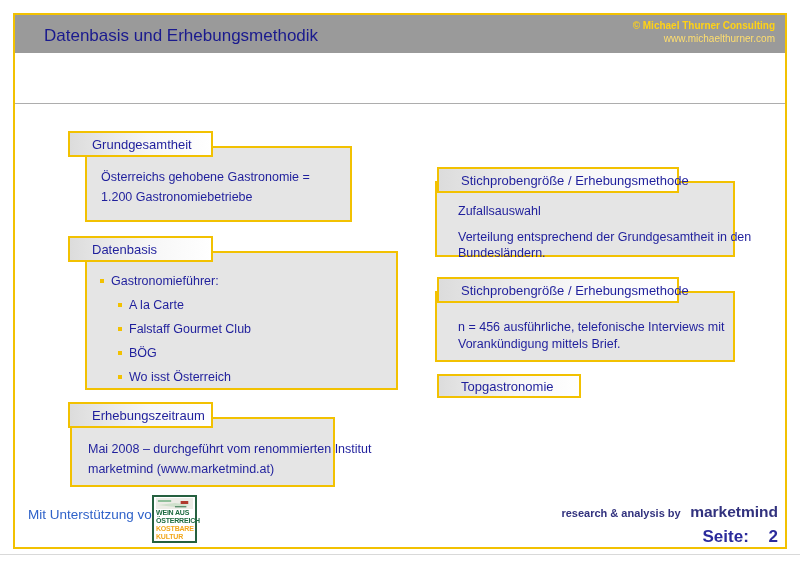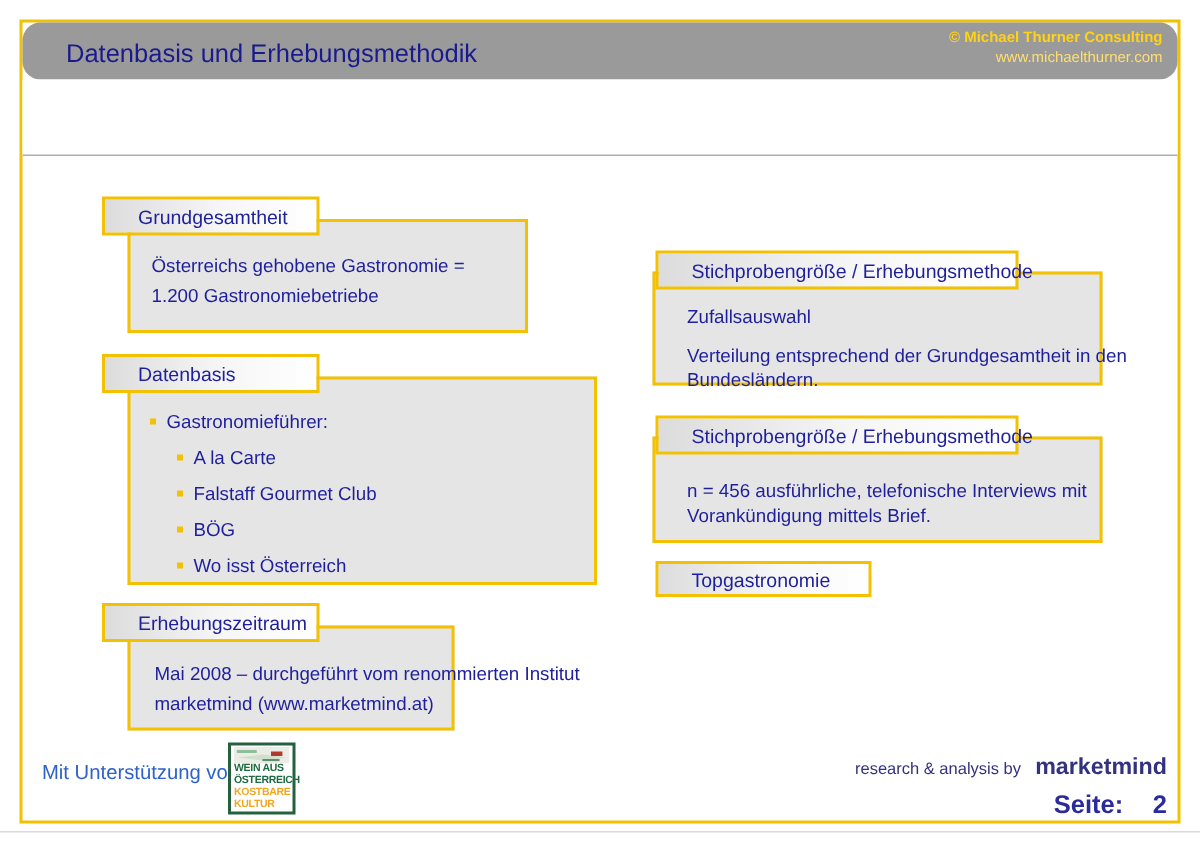--- a/index.html
+++ b/index.html
@@ -8,21 +8,20 @@
     font-family: "Liberation Sans", sans-serif; overflow: hidden;
   }
   .page-frame {
     position: absolute; left: 13px; top: 13px; width: 770px; height: 532px;
     border: 2px solid #F2C101;
   }
   
   .header-bar {
     position: absolute; left: 15px; top: 15px; width: 770px; height: 38px;
     background: #9A9A9A;
-    border-radius: 12px;
   }
   .page-title {
     position: absolute; left: 29px; top: 11px;
     font-size: 17px; color: #1A1A8E; white-space: nowrap;
   }
   .copyright-block {
     position: absolute; right: 10px; top: 5px; text-align: right;
   }
   .copyright-line { font-size: 10px; font-weight: bold; color: #FFD215; white-space: nowrap; }
   .website-line { font-size: 10px; color: #FFDE6E; margin-top: 2px; white-space: nowrap; text-align: right; }
@@ -44,21 +43,21 @@
     display: flex; align-items: center; padding-left: 22px; white-space: nowrap;
   }
   .line { white-space: nowrap; }
   .panel p { margin: 0; }
   
   .tab-grund  { left: 68px;  top: 131px; width: 145px; height: 26px; }
   .panel-grund{ left: 85px;  top: 146px; width: 267px; height: 76px; padding: 19px 8px 0 14px; line-height: 20px; }
   .tab-daten  { left: 68px;  top: 236px; width: 145px; height: 26px; }
   .panel-daten{ left: 85px;  top: 251px; width: 313px; height: 139px; padding: 16px 6px 0 0; }
   .tab-erheb  { left: 68px;  top: 402px; width: 145px; height: 26px; }
-  .panel-erheb{ left: 85px;  top: 417px; width: 218px; height: 70px; padding: 20px 6px 0 16px; line-height: 20px; }
+  .panel-erheb{ left: 70px;  top: 417px; width: 265px; height: 70px; padding: 20px 6px 0 16px; line-height: 20px; }
   
   .tab-stich1  { left: 437px; top: 167px; width: 242px; height: 26px; }
   .panel-stich1{ left: 435px; top: 181px; width: 300px; height: 76px; padding: 20px 18px 0 21px; line-height: 16px; }
   .panel-stich1 p { margin-bottom: 10px; }
   .tab-stich2  { left: 437px; top: 277px; width: 242px; height: 26px; }
   .panel-stich2{ left: 435px; top: 291px; width: 300px; height: 71px; padding: 26px 18px 0 21px; line-height: 17px; }
   .tab-top     { left: 437px; top: 374px; width: 144px; height: 24px; }
   .panel-top   { left: 435px; top: 388px; width: 283px; height: 58px; padding: 13px 8px 0 22px; line-height: 19px; }
   
   .b-row { display: flex; align-items: center; height: 24px; color: #1F1F9C; white-space: nowrap; }
@@ -76,21 +75,21 @@
     box-sizing: border-box; border: 2px solid #25603F; background: #ffffff;
     padding: 1px 2px;
   }
   .wein-img { display: block; width: 100%; height: 11px; }
   .wein-line { font-size: 7px; font-weight: bold; line-height: 8px; letter-spacing: -0.2px; white-space: nowrap; }
   .wein-green  { color: #1C6B40; }
   .wein-orange { color: #F2A71B; }
   .credit-line {
     position: absolute; right: 22px; top: 503px; color: #32327E; white-space: nowrap;
   }
-  .credit-prefix { font-size: 11px; font-weight: normal; }
+  .credit-prefix { font-size: 11px; font-weight: bold; }
   .credit-brand  { font-size: 15.5px; font-weight: bold; margin-left: 5px; }
   .page-line {
     position: absolute; right: 22px; top: 527px; color: #2B2B9C;
     font-size: 17px; font-weight: bold; white-space: nowrap;
   }
   .page-number { margin-left: 15px; }
   .slide-edge {
     position: absolute; left: 0; top: 554px; width: 800px; height: 1px; background: #D9D9D9;
   }
 </style>

